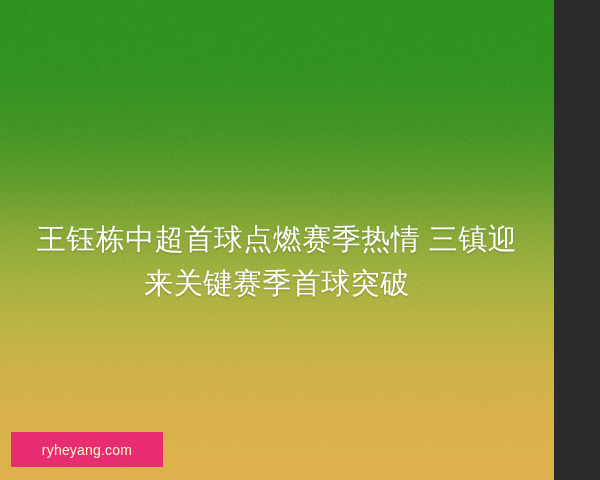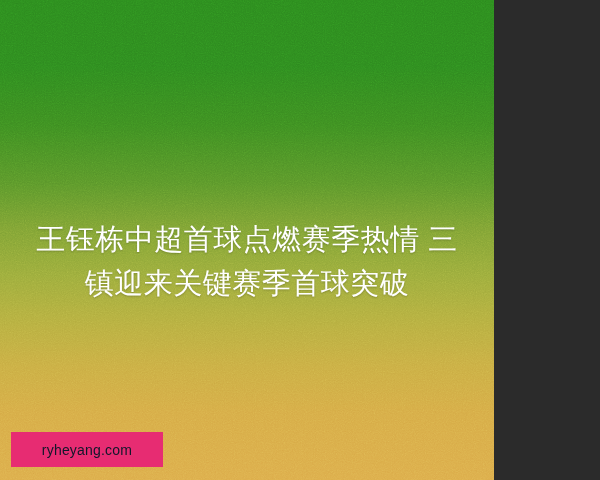--- a/index.html
+++ b/index.html
@@ -3,21 +3,21 @@
 <meta charset="utf-8">
 <title>Article Card</title>
 <style>
   html, body {
     margin: 0;
     padding: 0;
     background: #2b2b2b;
   }
   #canvas {
     position: relative;
-    width: 494px;
+    width: 554px;
     height: 480px;
     overflow: hidden;
     font-family: "Liberation Sans", "DejaVu Sans", sans-serif;
     -webkit-font-smoothing: antialiased;
   }
   
   #bg-gradient {
     position: absolute;
     inset: 0;
     background: linear-gradient(
@@ -67,21 +67,21 @@
     left: 11px;
     top: 432px;
     width: 152px;
     height: 35px;
     background: #e72c72;
     display: flex;
     align-items: center;
     justify-content: center;
   }
   #watermark-text {
-    color: #0f172a;
+    color: #fef9c3;
     font-size: 14px;
     line-height: 1;
     letter-spacing: 0.2px;
     font-weight: 400;
   }
 </style>
 </head>
 <body>
 
 <div id="canvas">

